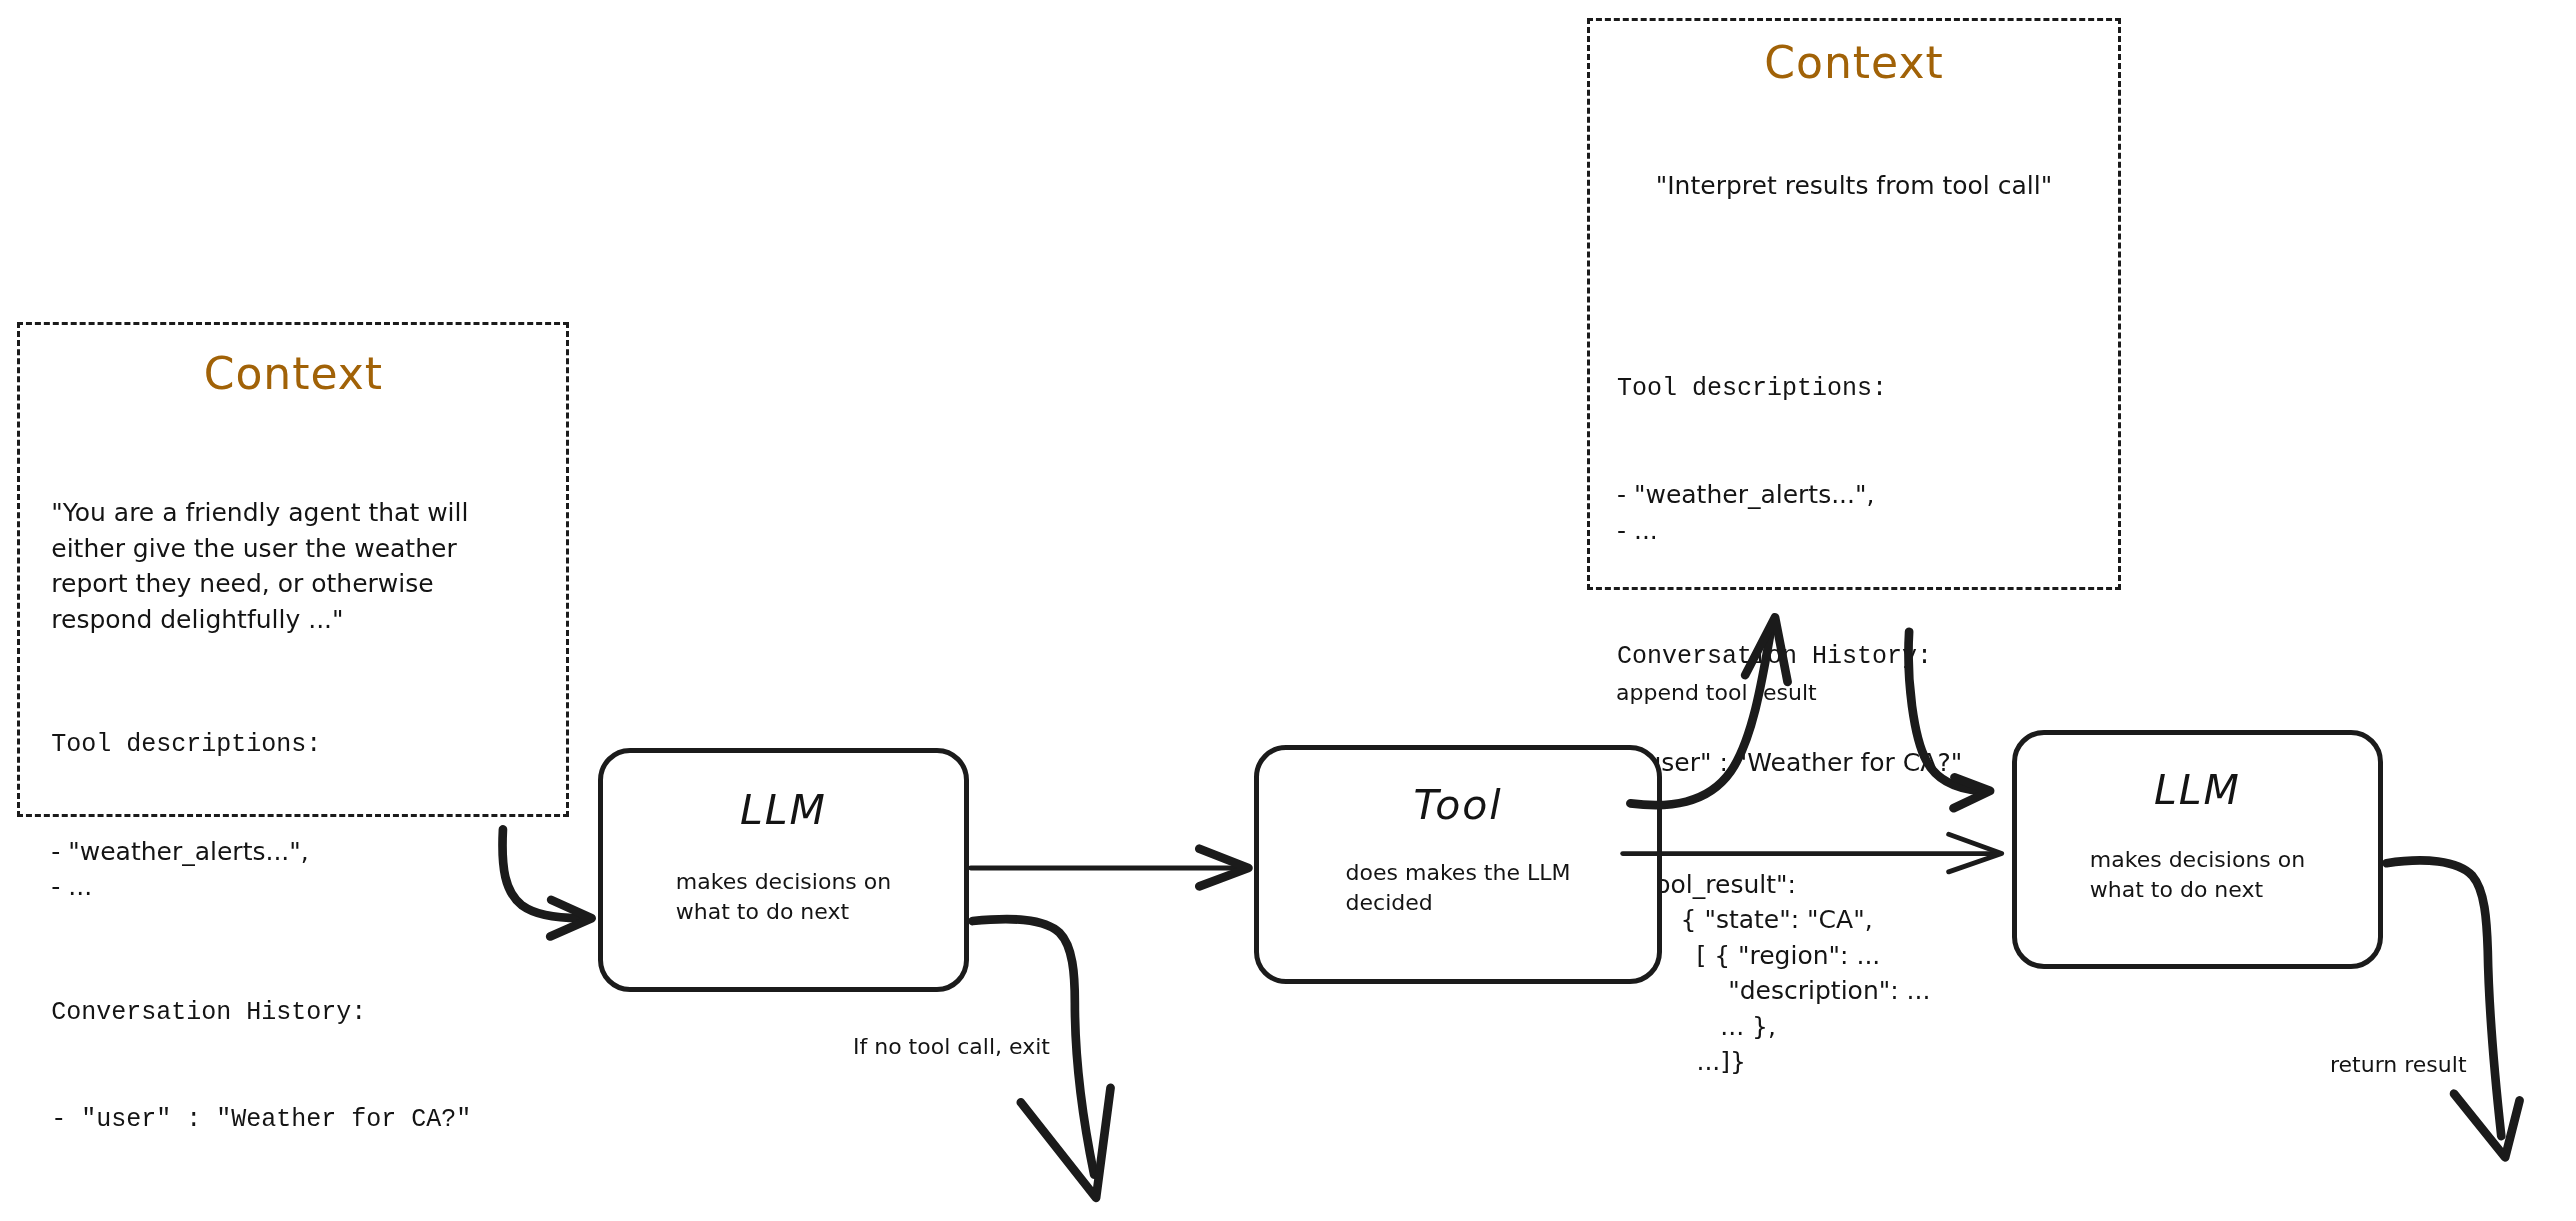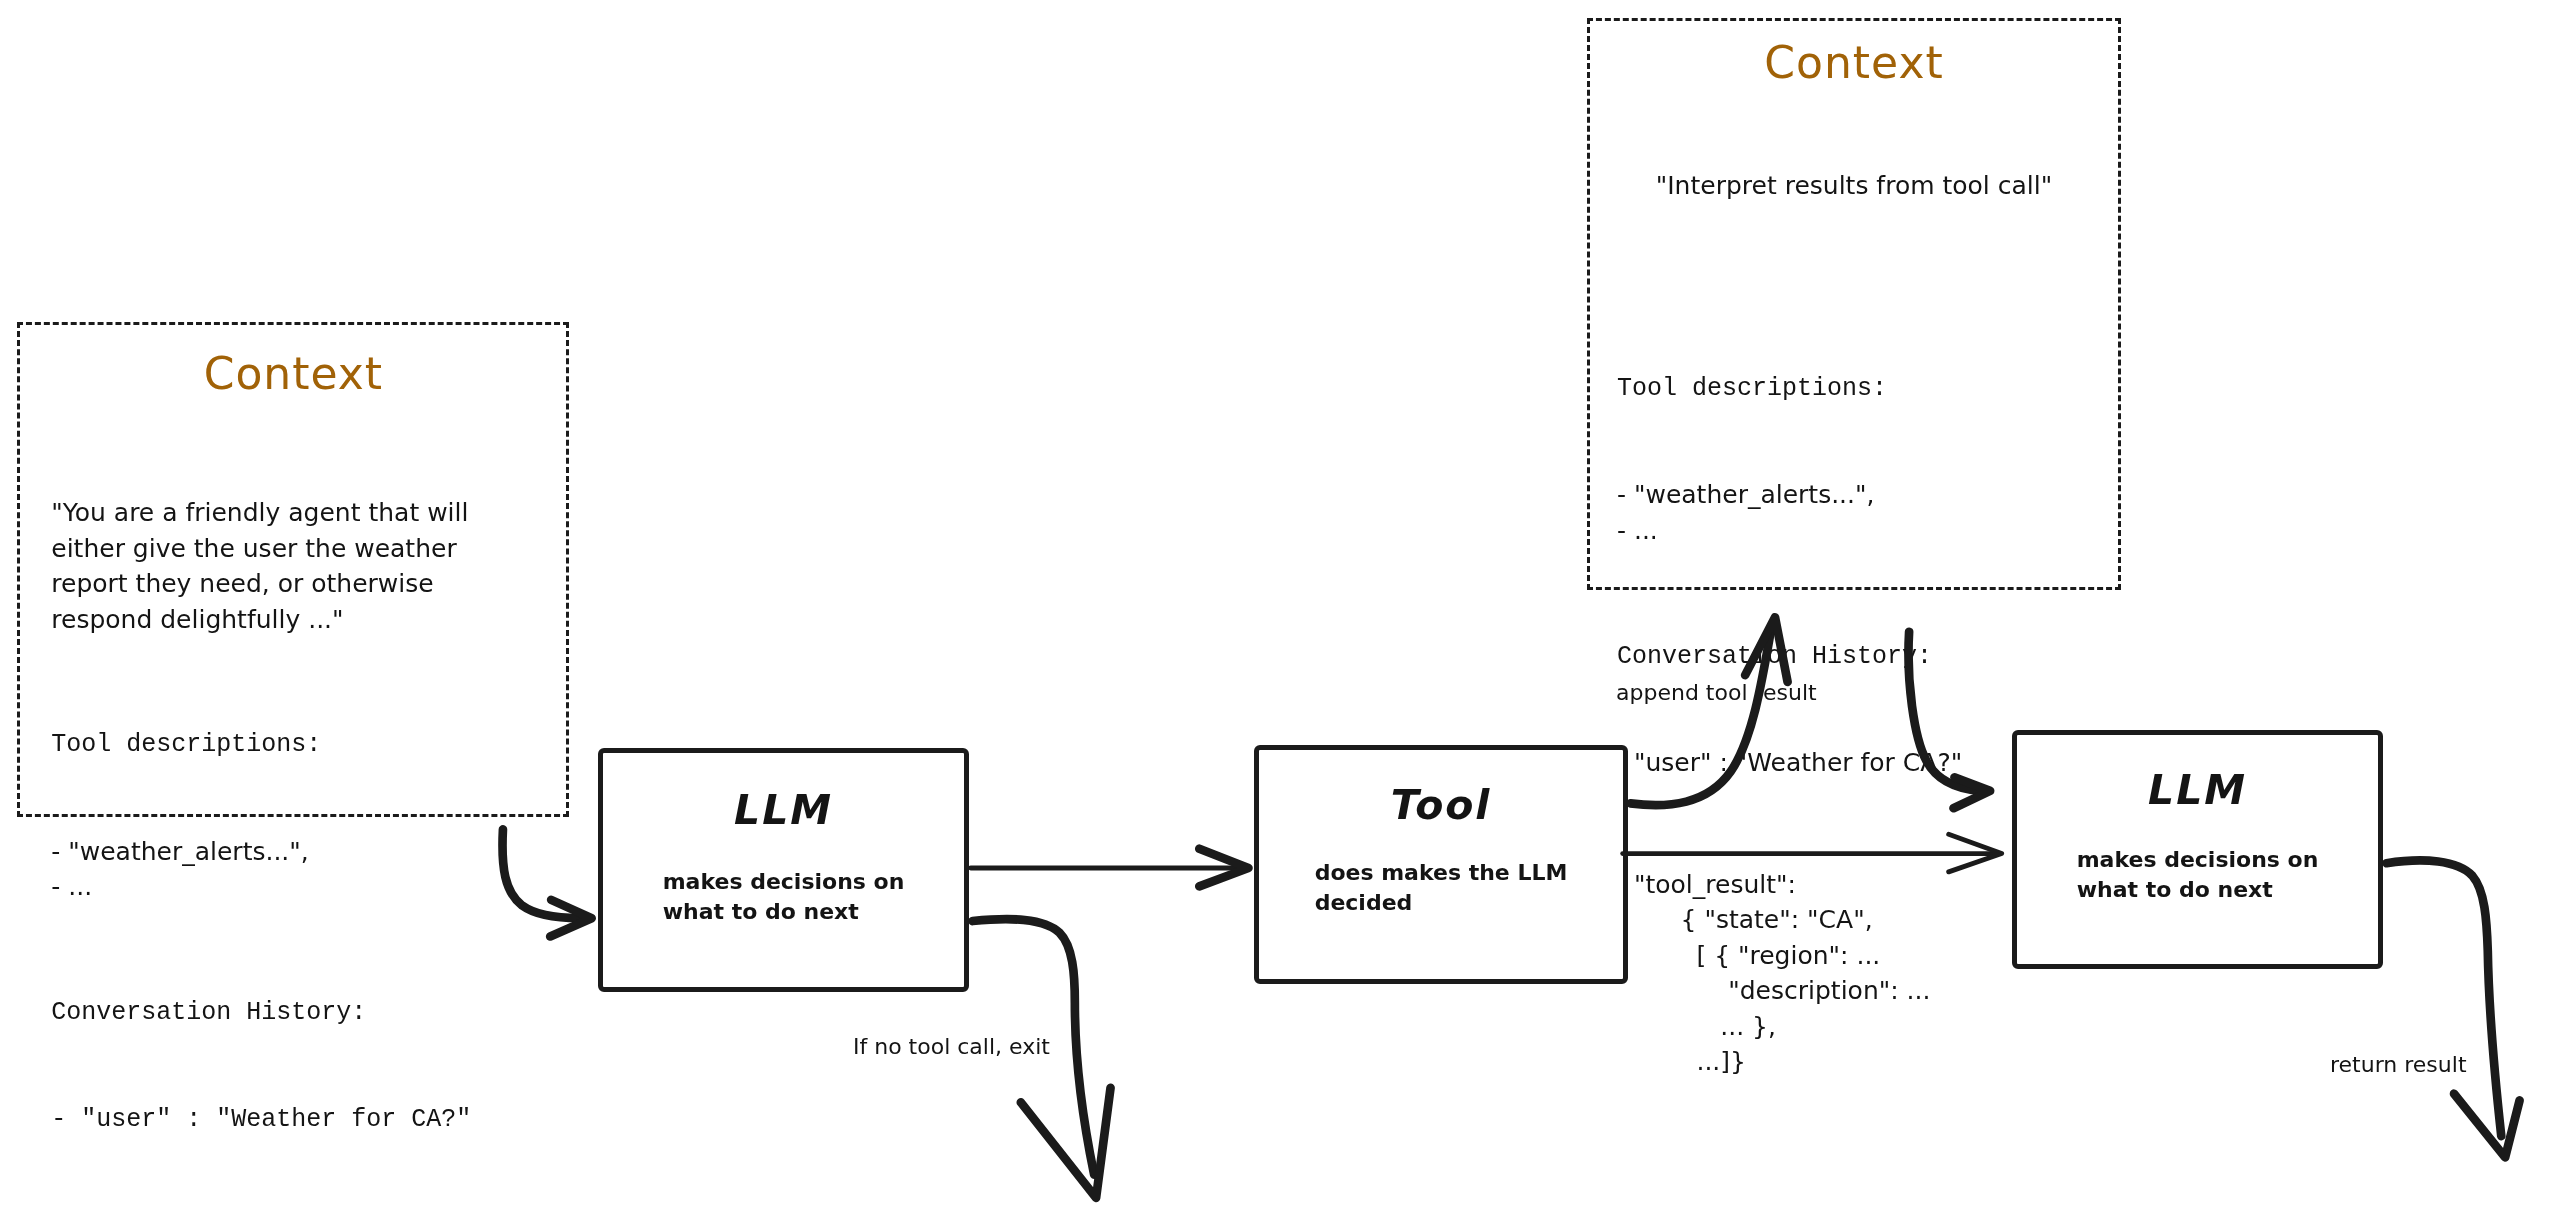--- a/index.html
+++ b/index.html
@@ -39,28 +39,27 @@
     white-space: pre-wrap;
   }
   .ctx-para { margin: 0 0 19.3px 0; white-space: pre-wrap; }
   .ctx-para.tight { margin-bottom: 0; font-family: Liberation Mono, monospace; }
   .ctx-pre { margin: 0; white-space: pre; font-family: "DejaVu Sans", sans-serif; }
 
   
   .node-box {
     position: absolute;
     border: 5.8px solid #1b1b1b;
-    border-radius: 6px;
+    border-radius: 32px;
     box-sizing: border-box;
     background: #ffffff;
     display: flex;
     flex-direction: column;
     align-items: center;
     justify-content: flex-start;
-    font-weight: bold;
   }
   .node-title {
     font-size: 41px;
     color: #141414;
     font-style: italic;
     letter-spacing: 1.9px;
   }
   .node-sub {
     font-size: 22px;
     line-height: 1.35;
@@ -134,21 +133,21 @@
       </div>
     </div>
   </div>
 
   <div class="node-box" style="left:598px; top:748px; width:371px; height:244px; padding-top:33px;">
     <div class="node-title">LLM</div>
     <div class="node-sub" style="margin-top:33px;">makes decisions on
 what to do next</div>
   </div>
 
-  <div class="node-box" style="left:1254px; top:745px; width:374px; height:239px; padding-top:31px;">
+  <div class="node-box" style="left:1254px; top:745px; width:408px; height:239px; padding-top:31px;">
     <div class="node-title">Tool</div>
     <div class="node-sub" style="margin-top:29px;">does makes the LLM
 decided</div>
   </div>
 
   <div class="node-box" style="left:2012px; top:730px; width:371px; height:239px; padding-top:31px;">
     <div class="node-title">LLM</div>
     <div class="node-sub" style="margin-top:31px;">makes decisions on
 what to do next</div>
   </div>

